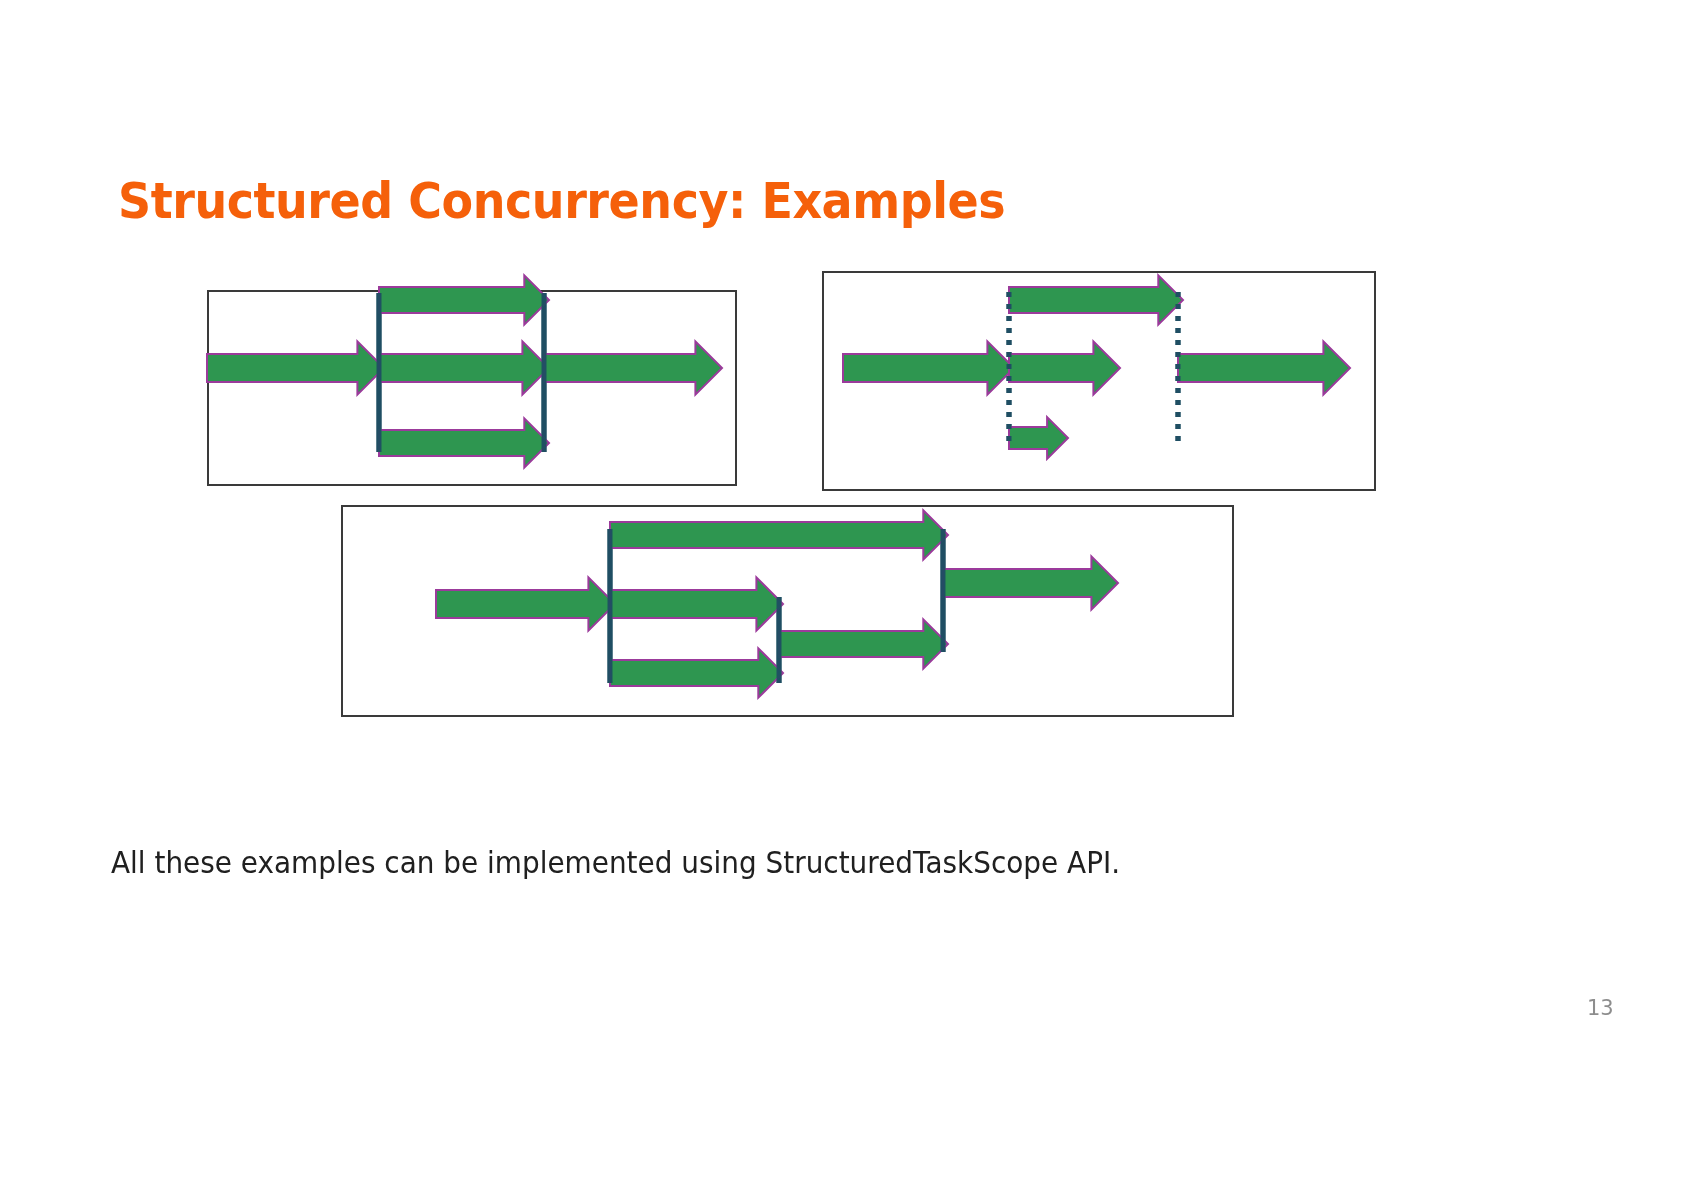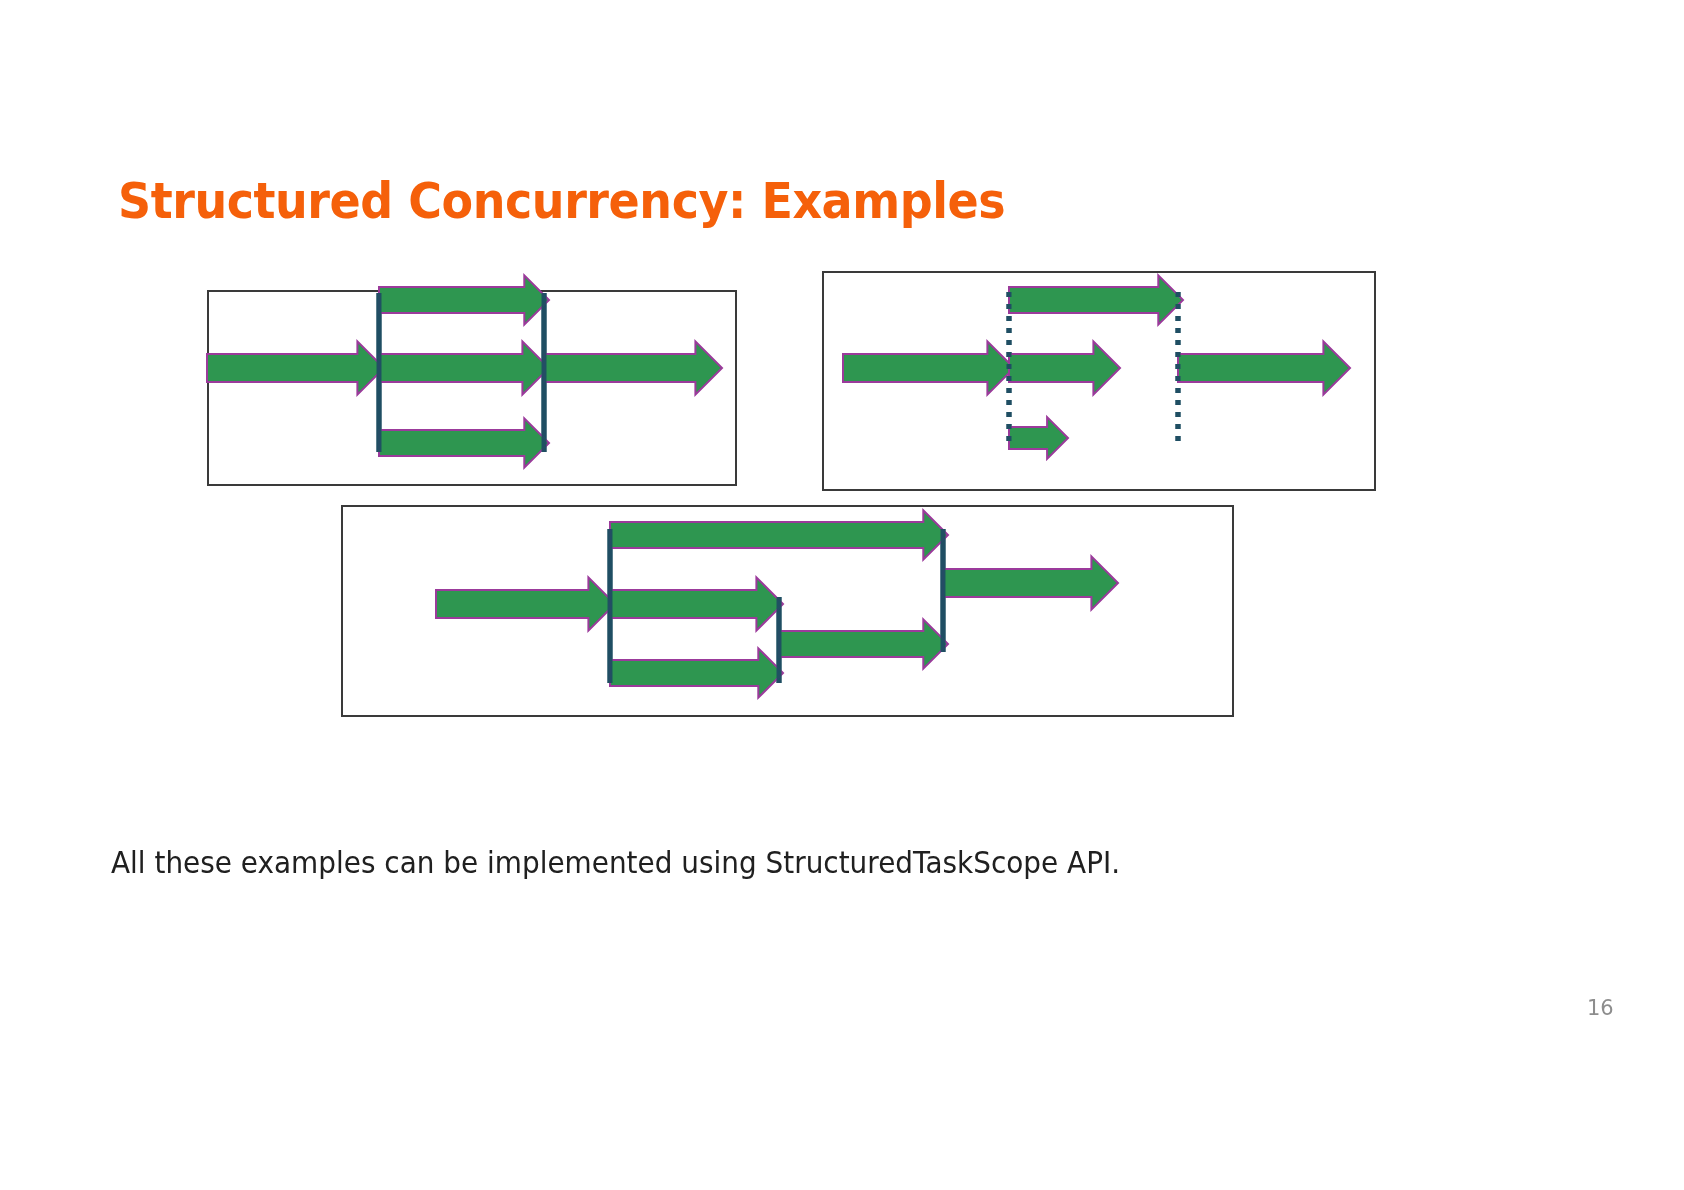--- a/index.html
+++ b/index.html
@@ -112,15 +112,15 @@
         <polygon points="779.0,631.0 923.3,631.0 923.3,619.3 948.0,644.0 923.3,668.7 923.3,657.0 779.0,657.0" fill="#2e9650" stroke="#9b3a9b" stroke-width="2" stroke-linejoin="miter"></polygon>
         <polygon points="943.0,569.0 1091.4,569.0 1091.4,556.4 1118.0,583.0 1091.4,609.6 1091.4,597.0 943.0,597.0" fill="#2e9650" stroke="#9b3a9b" stroke-width="2" stroke-linejoin="miter"></polygon>
         <line x1="610" x2="610" y1="529" y2="683" stroke="#1f4e63" stroke-width="5" opacity="0.95"></line>
         <line x1="943" x2="943" y1="529" y2="652" stroke="#1f4e63" stroke-width="5" opacity="0.95"></line>
         <line x1="779" x2="779" y1="597" y2="683" stroke="#1f4e63" stroke-width="5" opacity="0.95"></line>
       </g>
     </svg>
 
   <div id="caption">All these examples can be implemented using StructuredTaskScope API.</div>
 
-  <div id="page-number">16</div>
+  <div id="page-number">13</div>
 
 </div>
 
 </body></html>

